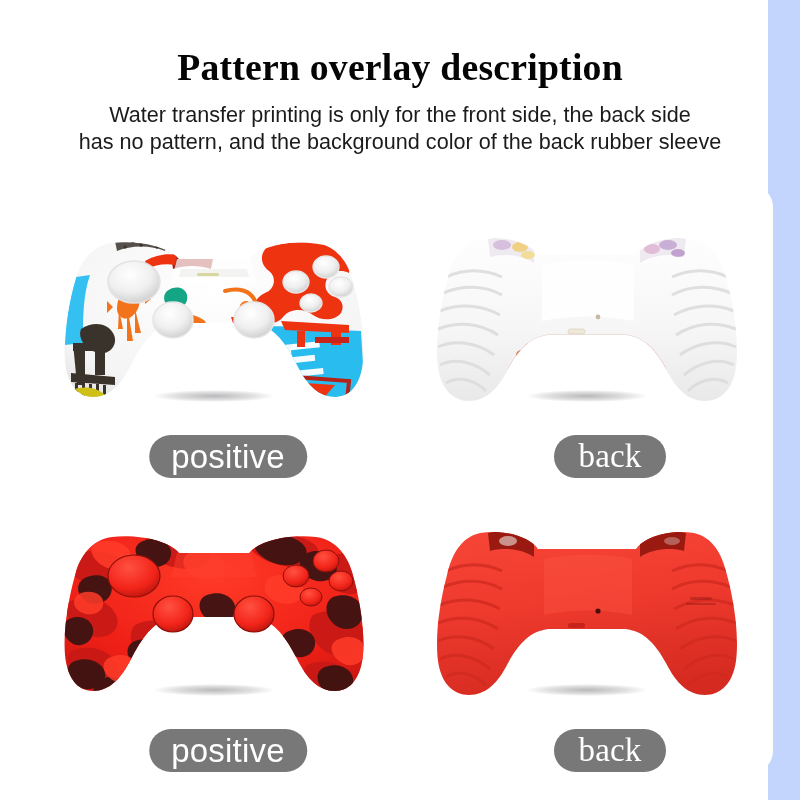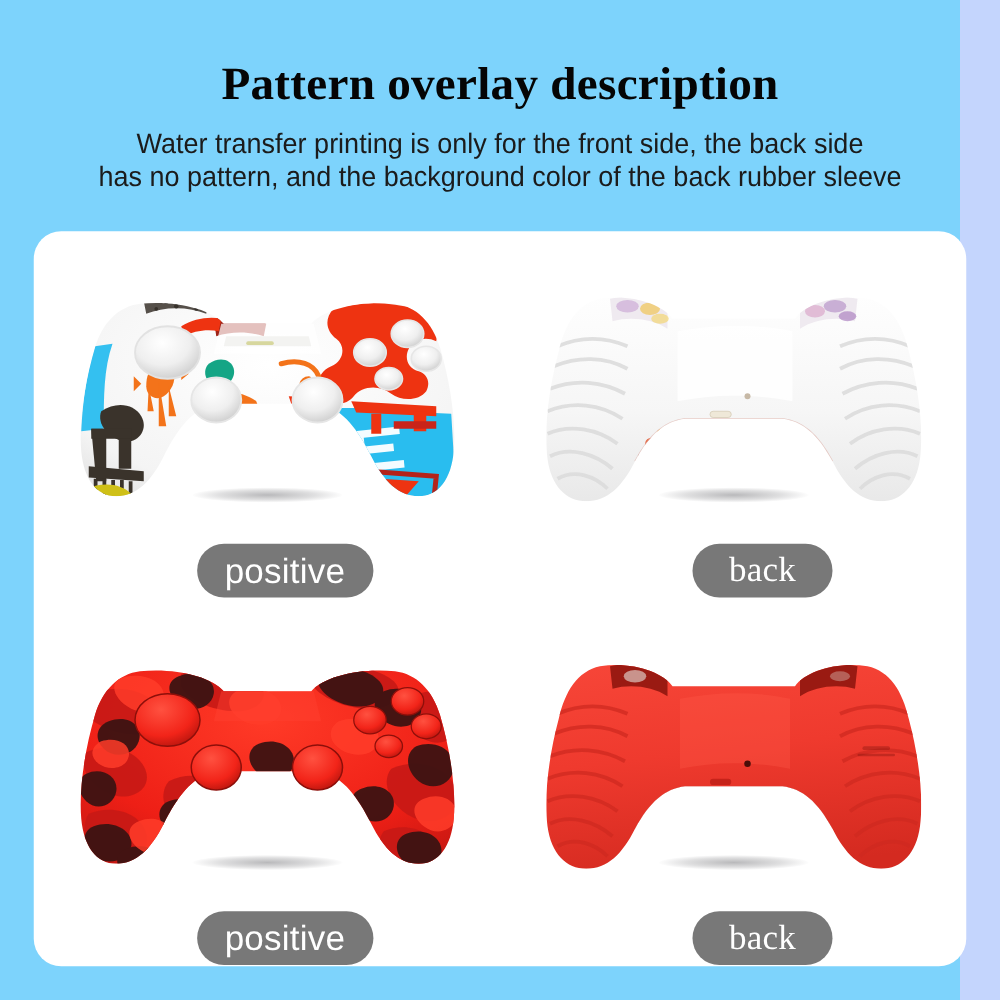--- a/index.html
+++ b/index.html
@@ -11,21 +11,21 @@
     width: 800px;
     height: 800px;
     overflow: hidden;
     font-family: "Liberation Sans", sans-serif;
     background: #c4d5fd;
   }
   #page {
     position: relative;
     width: 768px;
     height: 800px;
-    background: #7dd3fc;
+    background: #ffffff;
   }
 
   
   #header {
     position: absolute;
     left: 0;
     top: 0;
     width: 800px;
     height: 185px;
   }
@@ -99,21 +99,21 @@
 
   
   .pill {
     position: absolute;
     left: 50%;
     height: 43px;
     border-radius: 22px;
     background: #787878;
     color: #ffffff;
     font-family: "Liberation Sans", sans-serif;
-    font-size: 28px;
+    font-size: 33px;
     line-height: 43px;
     text-align: center;
     letter-spacing: 0.2px;
     white-space: nowrap;
     box-sizing: border-box;
     padding: 0 22px;
   }
   .pill.positive { top: 250px; transform: translateX(-50%); min-width: 120px; }
   .pill.back     { top: 250px; transform: translateX(-50%); min-width: 112px; font-family: Liberation Serif, serif; }
 

